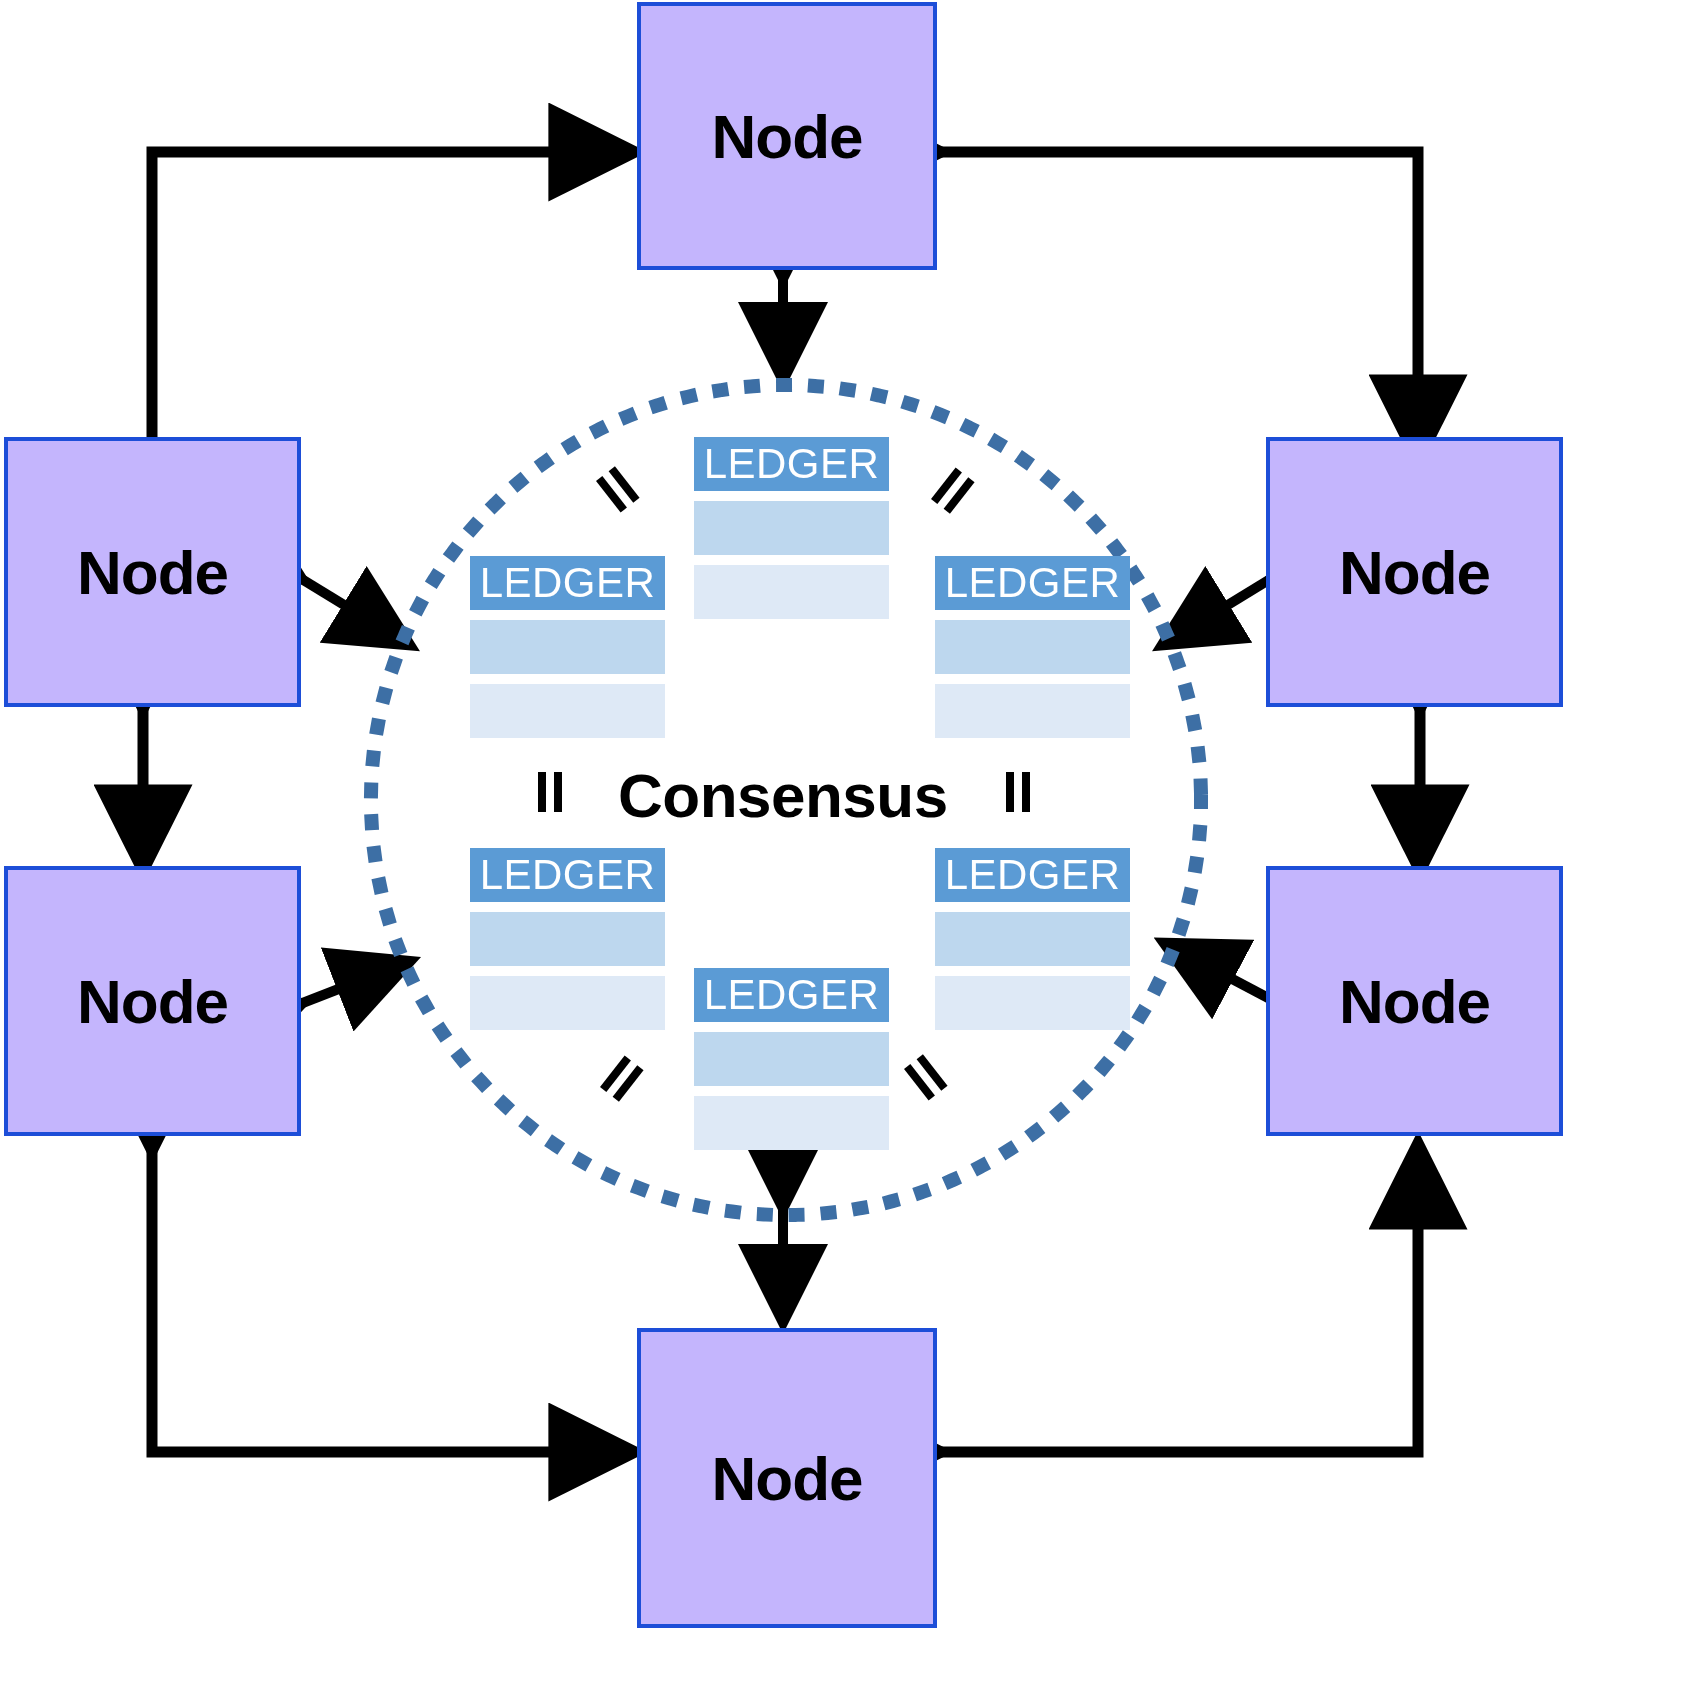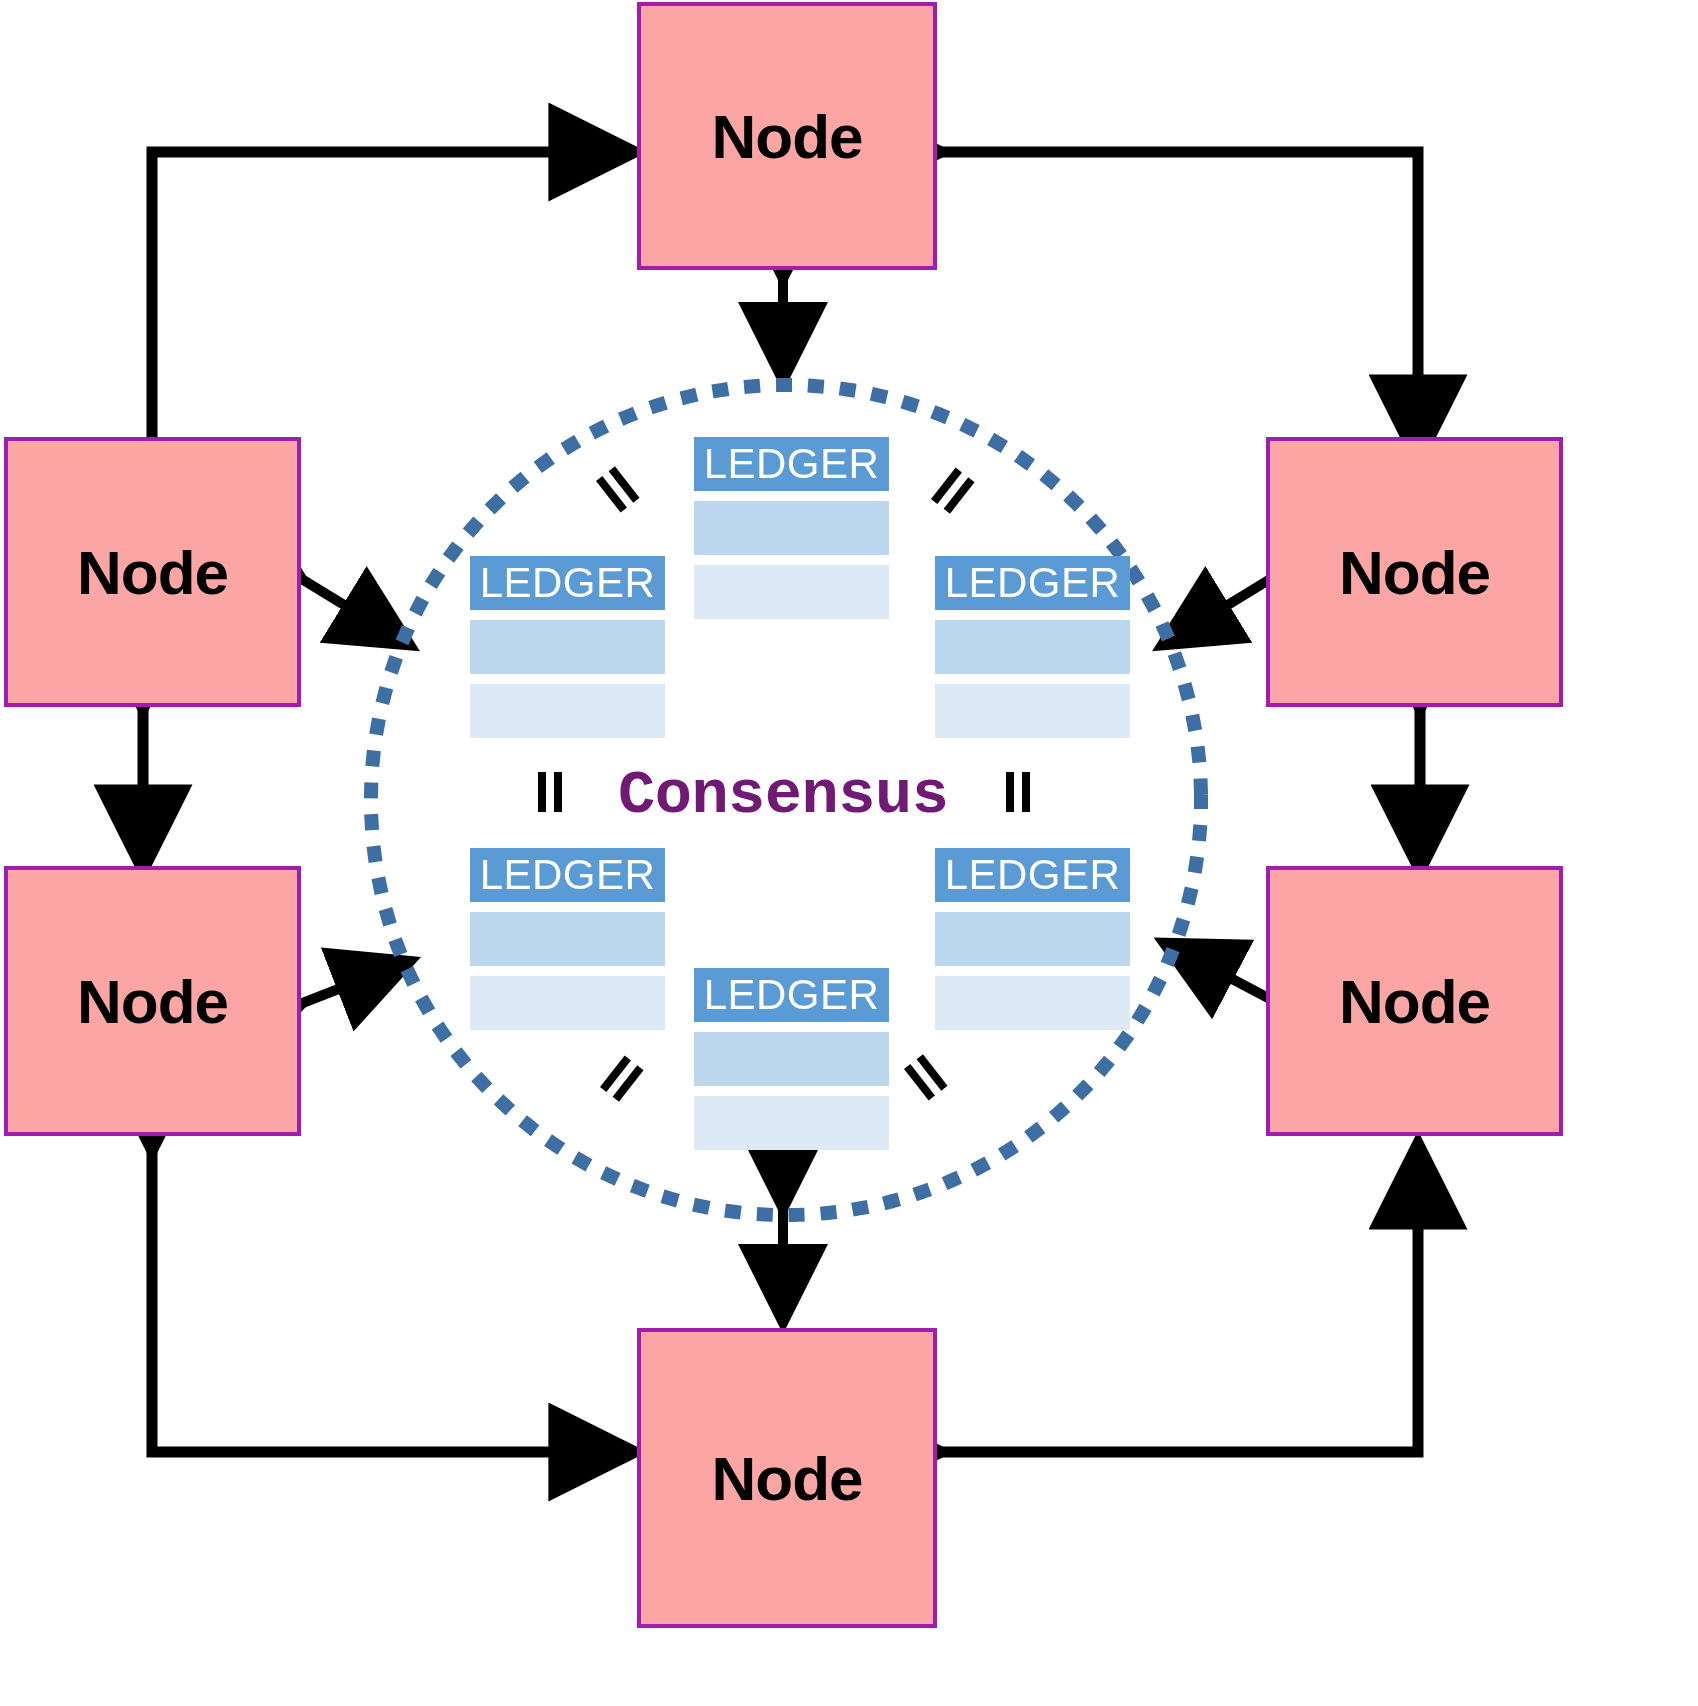--- a/index.html
+++ b/index.html
@@ -5,22 +5,22 @@
   html,body{margin:0;padding:0;background:#ffffff;}
   body{
     font-family:"Liberation Sans", sans-serif;
     width:1698px;height:1706px;position:relative;overflow:hidden;
   }
   #stage{position:absolute;left:0;top:0;width:1698px;height:1706px;}
 
   
   .node{
     position:absolute;
-    background:#fca5a5;
-    border:4px solid #a21caf;
+    background:#c4b5fd;
+    border:4px solid #1d4ed8;
     box-sizing:border-box;
     display:flex;align-items:center;justify-content:center;
     font-size:62px;font-weight:700;color:#000000;
     letter-spacing:-1px;
   }
   .node-label{pointer-events:none;}
 
   
   .ledger{position:absolute;width:180px;}
   .ledger .lg-head{
@@ -33,22 +33,22 @@
   .ledger .lg-row2{background:#DEE9F6;height:48px;margin-top:10px;}
 
   .ledger.big{width:195px;}
   .ledger.big .lg-head{height:54px;line-height:54px;font-size:42px;}
   .ledger.big .lg-row1{height:54px;}
   .ledger.big .lg-row2{height:54px;}
 
   
   #consensus-label{
     position:absolute;
-    font-size:62px;font-weight:700;color:#701a75;
-    white-space:nowrap;letter-spacing:-0.5px;font-family:Liberation Mono, monospace;
+    font-size:62px;font-weight:700;color:#000000;
+    white-space:nowrap;letter-spacing:-0.5px;
   }
   
   .eqmark{position:absolute;width:34px;height:40px;}
   .eqmark i{
     position:absolute;top:0;width:8px;height:40px;background:#000;display:block;
   }
   .eqmark i:first-child{left:6px;}
   .eqmark i:last-child{left:22px;}
   .eqmark.tilt{transform:rotate(-38deg);}
   .eqmark.tilt2{transform:rotate(38deg);}

